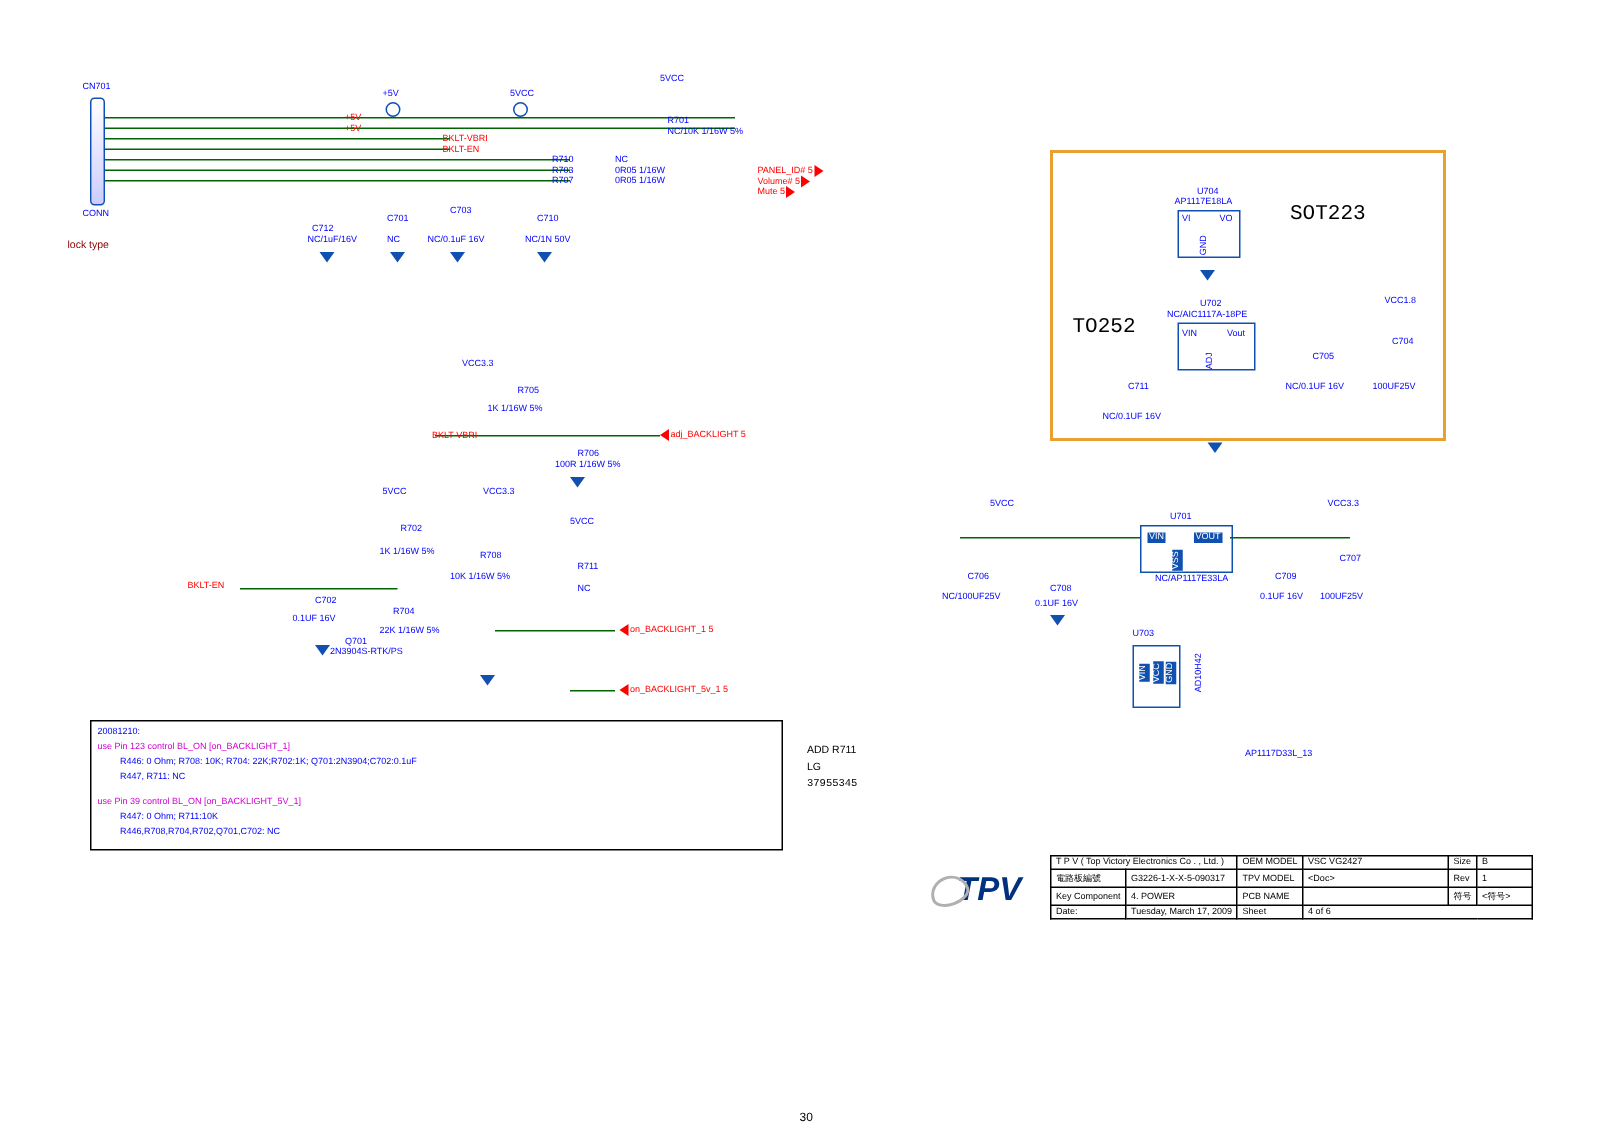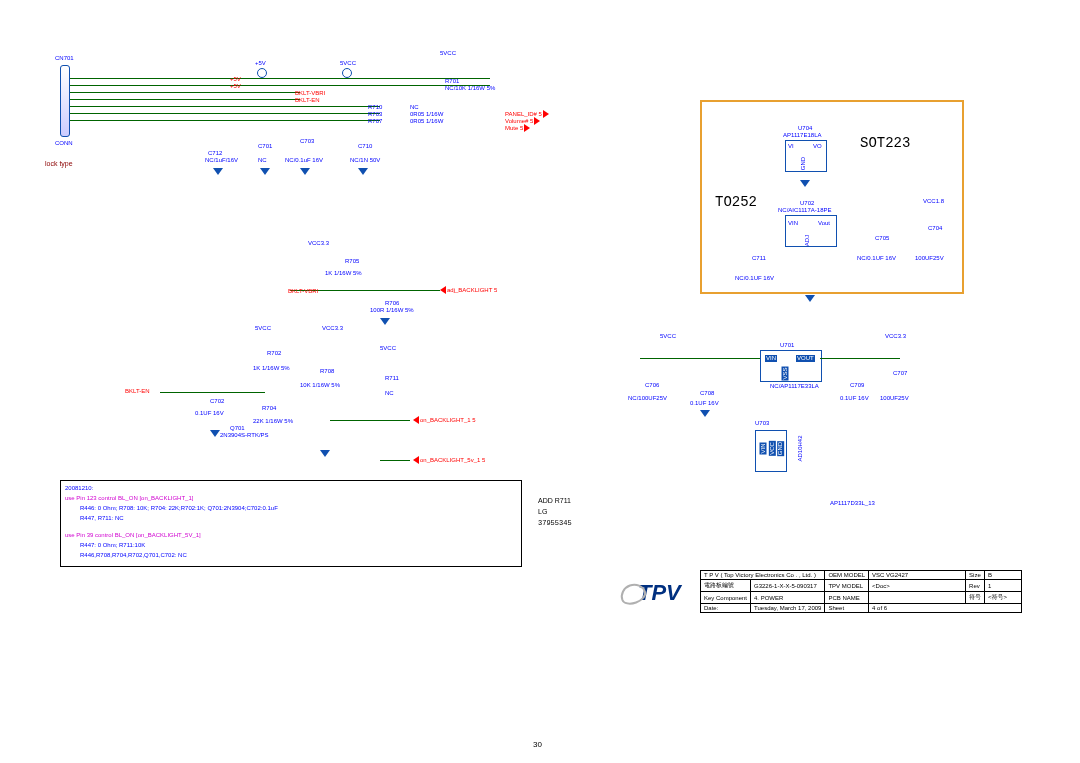--- a/index.html
+++ b/index.html
@@ -143,21 +143,21 @@
 <div class="abs tiny blue" style="left:797px;top:160px;transform:rotate(-90deg)">GND</div>
 <div class="abs big" style="left:860px;top:135px">SOT223</div>
 <div class="gnd" style="left:800px;top:180px"></div>
 
 <div class="wire-b" style="left:785px;top:215px;width:50px;height:30px;background:none;border:1px solid #1050B0"></div>
 <div class="abs tiny blue" style="left:800px;top:200px">U702</div>
 <div class="abs tiny blue" style="left:778px;top:207px">NC/AIC1117A-18PE</div>
 <div class="abs tiny blue" style="left:788px;top:220px">VIN</div>
 <div class="abs tiny blue" style="left:818px;top:220px">Vout</div>
 <div class="abs tiny blue" style="left:802px;top:237px;transform:rotate(-90deg)">ADJ</div>
-<div class="abs big" style="left:715px;top:194px">TO252</div>
+<div class="abs big" style="left:715px;top:210px">TO252</div>
 <div class="abs tiny blue" style="left:923px;top:198px">VCC1.8</div>
 
 <div class="abs tiny blue" style="left:752px;top:255px">C711</div>
 <div class="abs tiny blue" style="left:735px;top:275px">NC/0.1UF 16V</div>
 <div class="abs tiny blue" style="left:875px;top:235px">C705</div>
 <div class="abs tiny blue" style="left:857px;top:255px">NC/0.1UF 16V</div>
 <div class="abs tiny blue" style="left:928px;top:225px">C704</div>
 <div class="abs tiny blue" style="left:915px;top:255px">100UF25V</div>
 <div class="gnd" style="left:805px;top:295px"></div>
 

